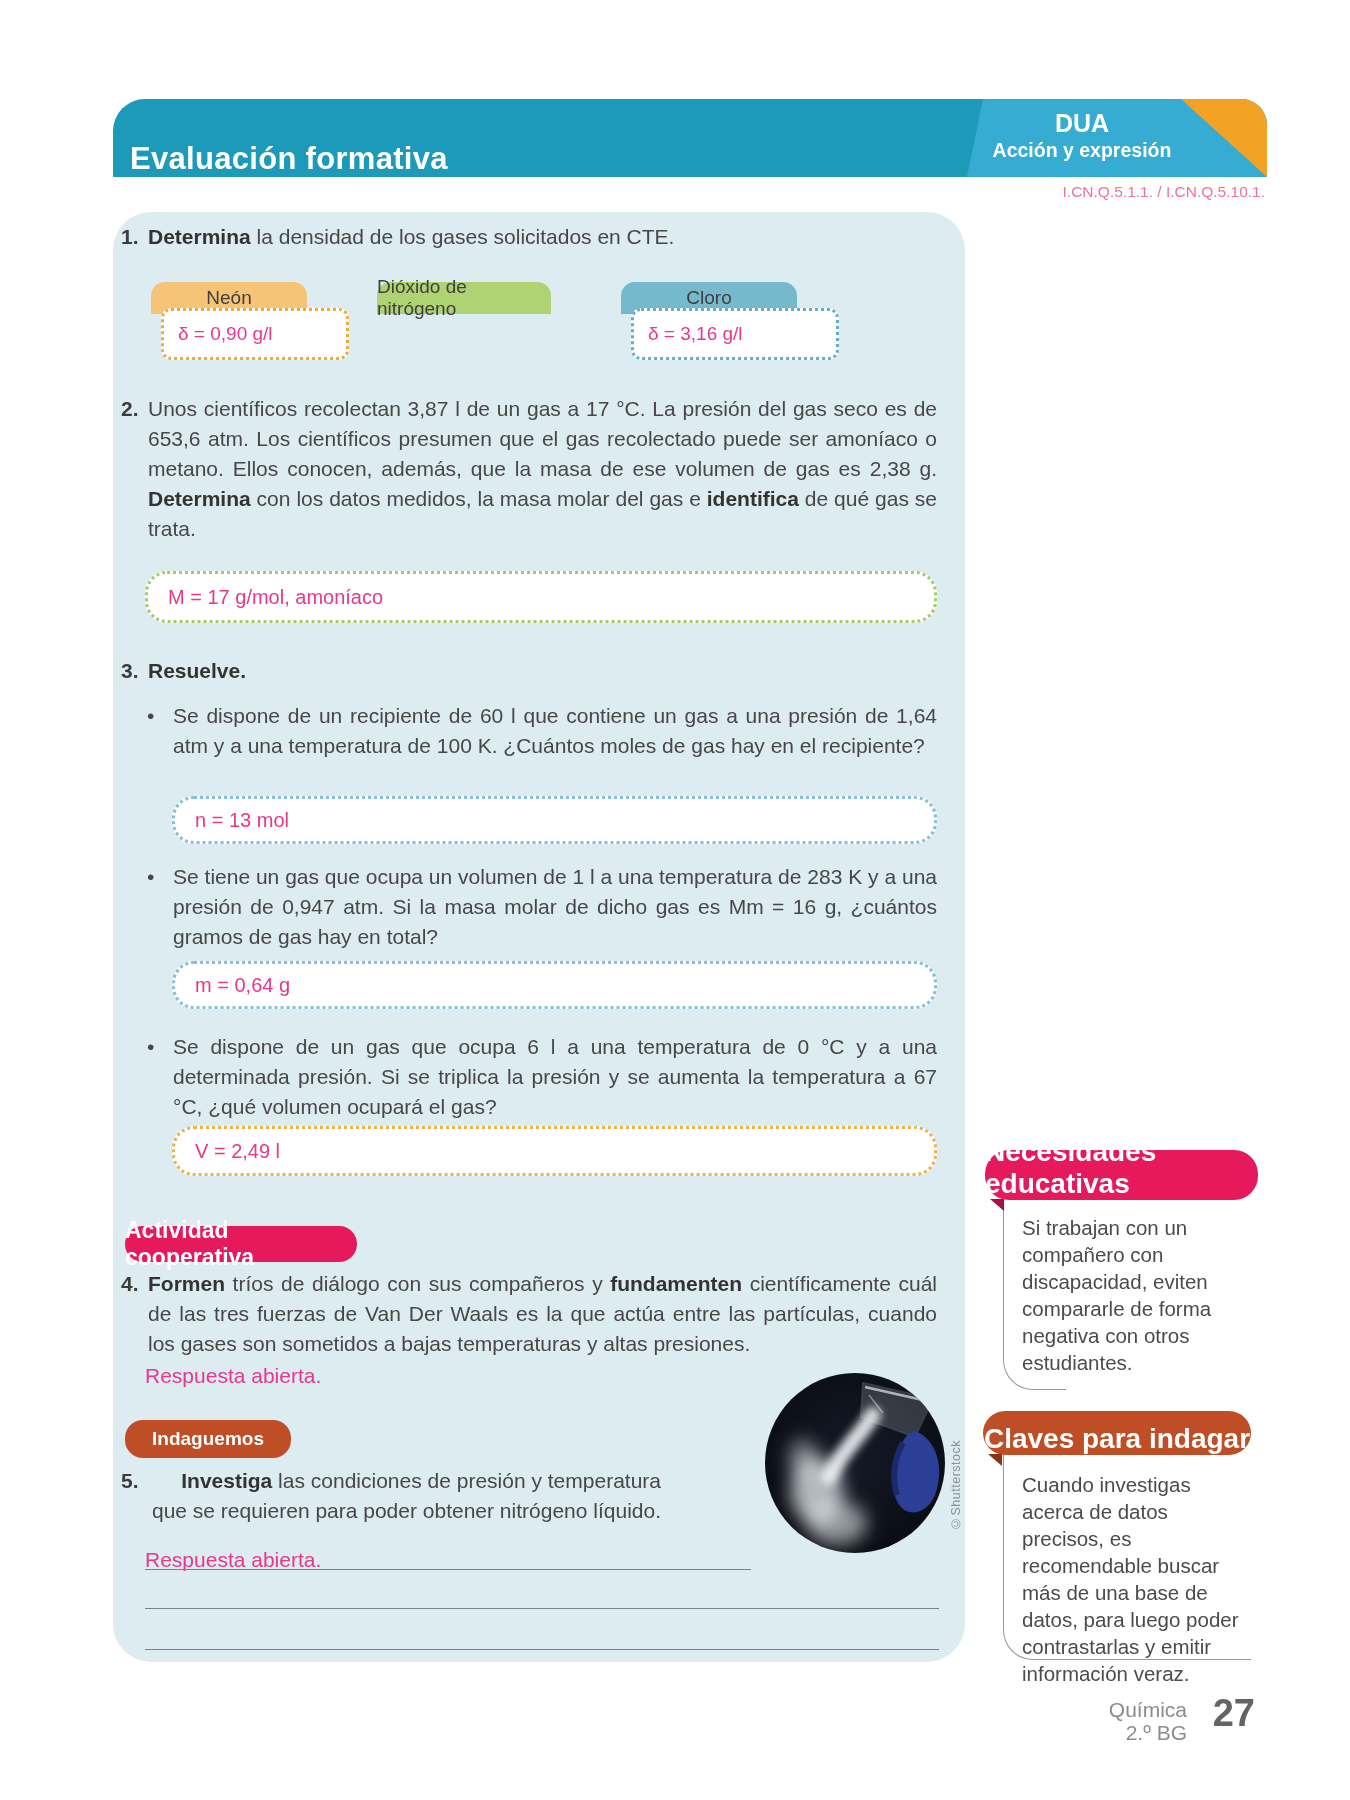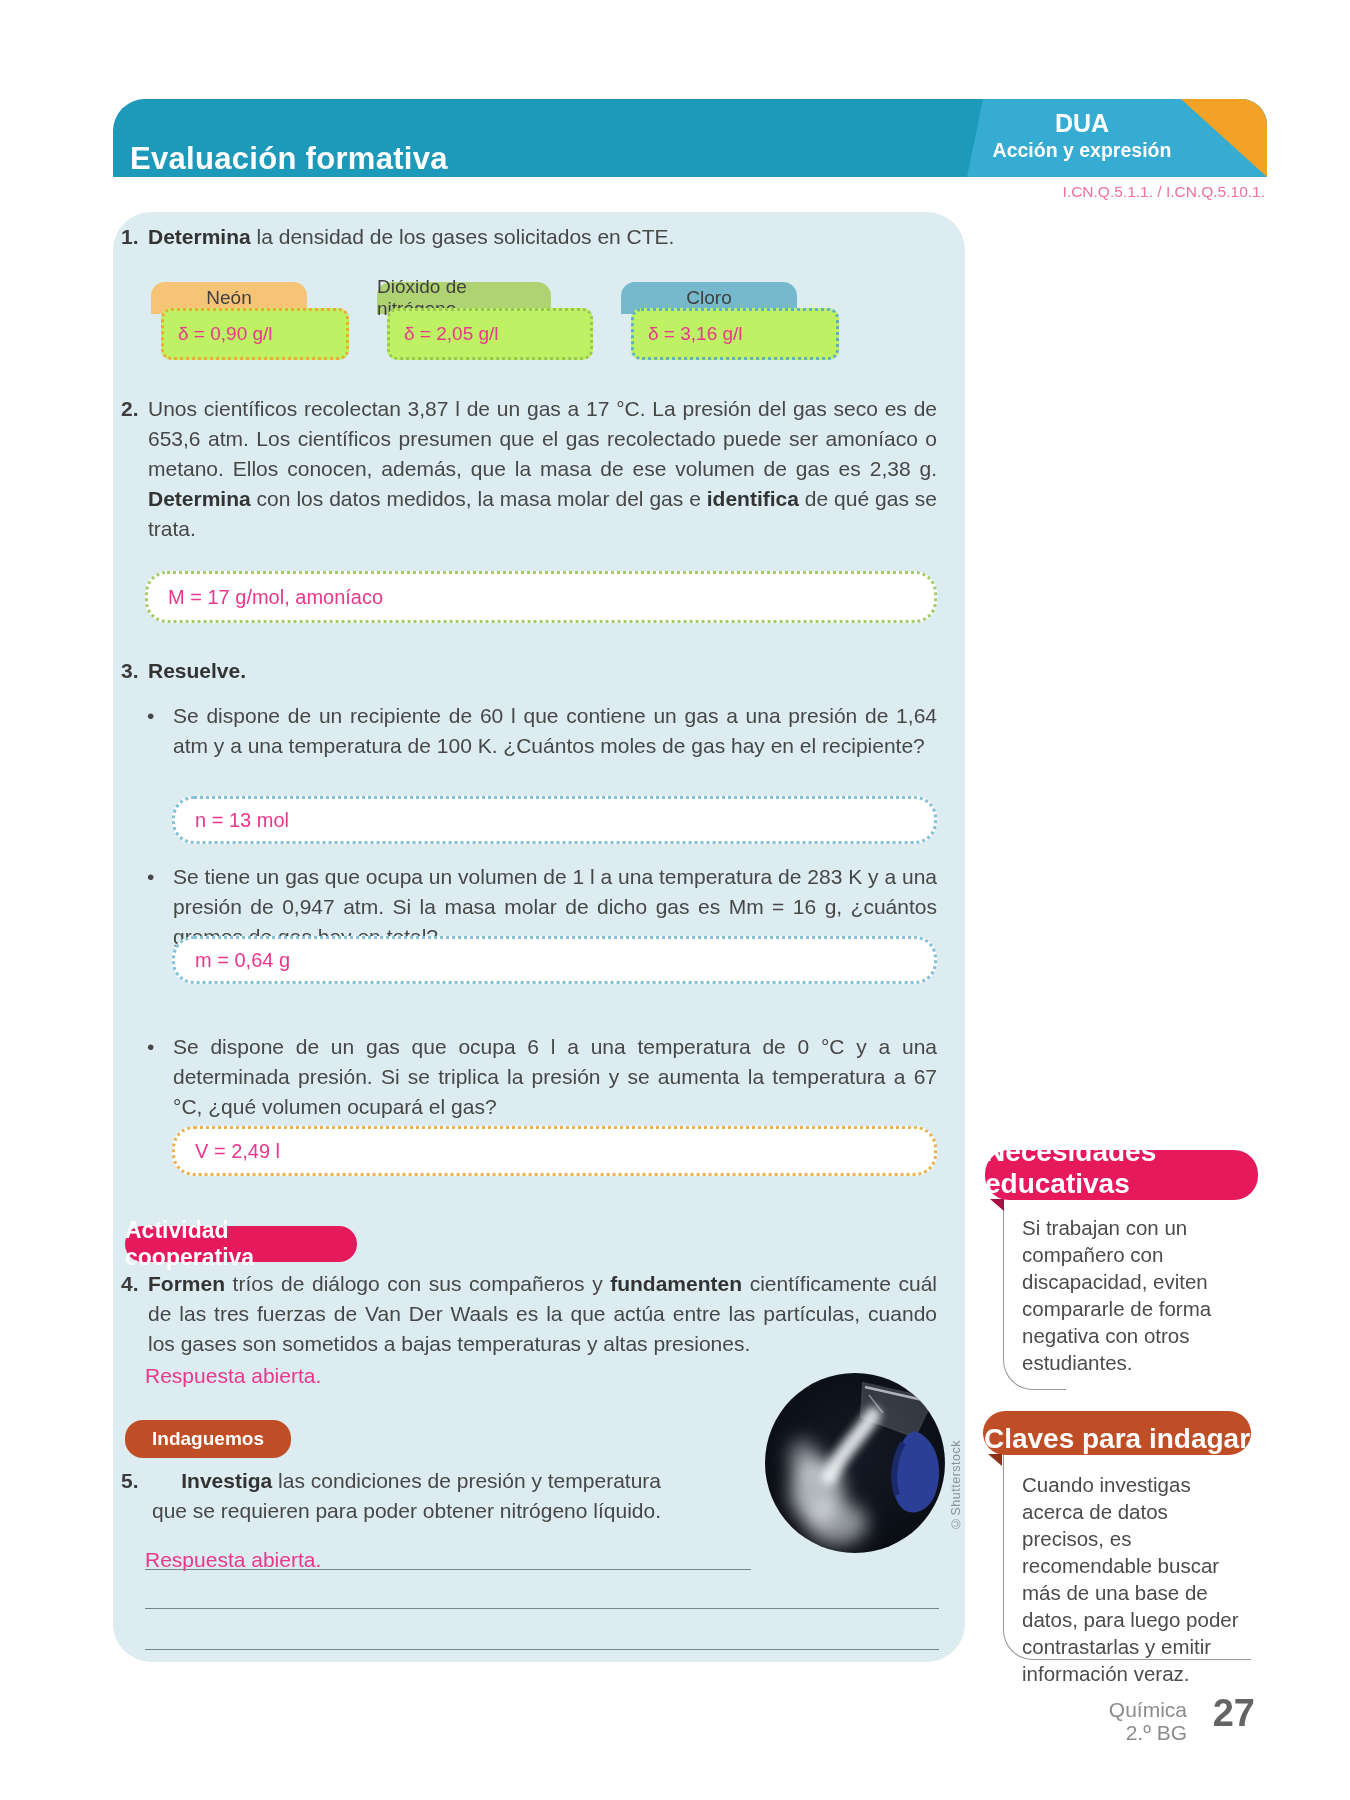--- a/index.html
+++ b/index.html
@@ -40,21 +40,21 @@
   .b-blue{border:3px dotted #84c0d6;}
   .b-orange{border:3px dotted #eeb24a;}
 
   
   .cards{position:absolute;left:38px;top:70px;display:flex;gap:28px;}
   .gascard{position:relative;}
   .gc0{width:198px;} .gc1{width:216px;} .gc2{width:218px;}
   .gashead{height:32px;margin-right:42px;border-radius:14px 14px 0 0;display:flex;
            align-items:center;justify-content:center;font-size:19px;color:#3f3f3f;}
   .gh0{background:#f6c476;} .gh1{background:#afd373;} .gh2{background:#76b9cd;}
-  .gasbox{margin-left:10px;margin-top:-6px;background:#bef264;border-radius:10px;height:52px;
+  .gasbox{margin-left:10px;margin-top:-6px;background:#ffffff;border-radius:10px;height:52px;
           display:flex;align-items:center;padding-left:14px;font-size:19px;color:#e8378c;
           box-sizing:border-box;position:relative;}
   .gb0{border:3px dotted #efa93a;} .gb1{border:3px dotted #9cc653;} .gb2{border:3px dotted #62aec7;}
 
   
   .pill{position:absolute;color:#fff;font-weight:700;display:flex;align-items:center;
         justify-content:center;border-radius:18px;}
   .pill-coop{left:12px;top:1014px;width:232px;height:36px;background:#e6195c;font-size:23px;}
   .pill-indag{left:12px;top:1208px;width:166px;height:38px;background:#bf4e27;font-size:19px;}
 
@@ -110,21 +110,20 @@
       <p class="qtext" style="margin:0;text-align:left;"><b>Determina</b><span> la densidad de los gases solicitados en CTE.</span></p>
     </div>
 
     <div class="cards">
       <div class="gascard gc0">
         <div class="gashead gh0">Neón</div>
         <div class="gasbox gb0">δ = 0,90 g/l</div>
       </div>
       <div class="gascard gc1">
         <div class="gashead gh1">Dióxido de nitrógeno</div>
-        <div class="gasbox gb1">δ = 2,05 g/l</div>
       </div>
       <div class="gascard gc2">
         <div class="gashead gh2">Cloro</div>
         <div class="gasbox gb2">δ = 3,16 g/l</div>
       </div>
     </div>
 
     <div class="q" style="top:182px;">
       <span class="qnum">2.</span>
       <p class="qtext" style="margin:0;"><span>Unos científicos recolectan 3,87 l de un gas a 17 °C. La presión del gas seco es de 653,6 atm. Los científicos presumen que el gas recolectado puede ser amoníaco o metano. Ellos conocen, además, que la masa de ese volumen de gas es 2,38 g. </span><b>Determina</b><span> con los datos medidos, la masa molar del gas e </span><b>identifica</b><span> de qué gas se trata.</span></p>
@@ -139,21 +138,21 @@
     <div class="bullet" style="top:489px;">
       <span class="bdot">•</span>
       <p class="btext" style="margin:0;">Se dispone de un recipiente de 60 l que contiene un gas a una presión de 1,64 atm y a una temperatura de 100 K. ¿Cuántos moles de gas hay en el recipiente?</p>
     </div>
     <div class="abox indent b-blue" style="top:584px;">n = 13 mol</div>
 
     <div class="bullet" style="top:650px;">
       <span class="bdot">•</span>
       <p class="btext" style="margin:0;">Se tiene un gas que ocupa un volumen de 1 l a una temperatura de 283 K y a una presión de 0,947 atm. Si la masa molar de dicho gas es Mm = 16 g, ¿cuántos gramos de gas hay en total?</p>
     </div>
-    <div class="abox indent b-blue" style="top:724px;">m = 0,64 g</div>
+    <div class="abox indent b-blue" style="top:749px;">m = 0,64 g</div>
 
     <div class="bullet" style="top:820px;">
       <span class="bdot">•</span>
       <p class="btext" style="margin:0;">Se dispone de un gas que ocupa 6 l a una temperatura de 0 °C y a una determinada presión. Si se triplica la presión y se aumenta la temperatura a 67 °C, ¿qué volumen ocupará el gas?</p>
     </div>
     <div class="abox indent b-orange" style="top:914px;height:50px;">V = 2,49 l</div>
 
     <div class="pill pill-coop">Actividad cooperativa</div>
     <div class="q" style="top:1057px;">
       <span class="qnum">4.</span>

